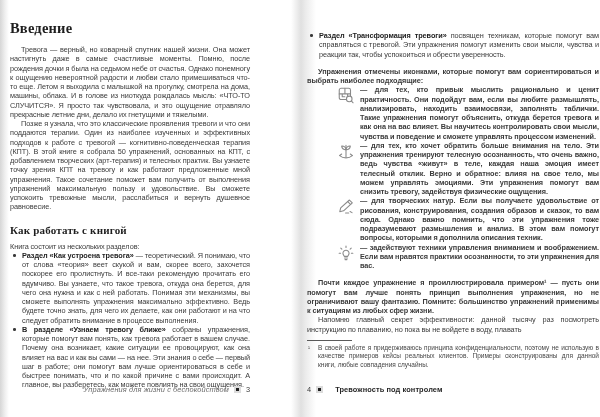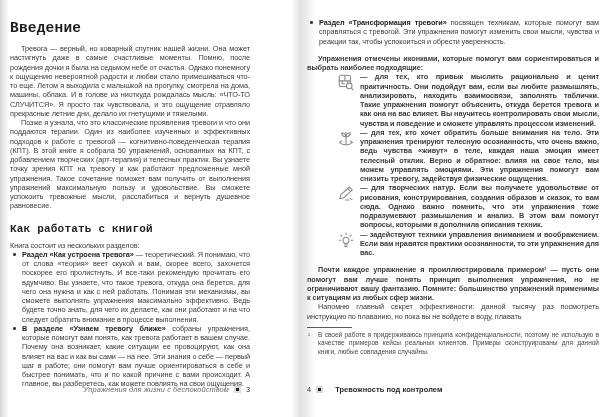--- a/index.html
+++ b/index.html
@@ -11,31 +11,31 @@
   .edge-left {
     position:absolute; left:0; top:0; width:9px; height:100%;
     background:linear-gradient(90deg,#d6d6d6 0%,#efefef 55%,#ffffff 100%);
   }
   .gutter {
     position:absolute; left:291px; top:0; width:25px; height:100%;
     background:linear-gradient(90deg,rgba(255,255,255,0) 0%,#e0e0e0 40%,#ebebeb 58%,rgba(255,255,255,0) 100%);
   }
   .col { position:absolute; }
   .col-left  { left:10px;  top:20px; width:240px; }
-  .col-right { left:307px; top:18px; width:292px; }
+  .col-right { left:307px; top:31px; width:292px; }
 
   .body {
     font-size:7.3px; line-height:9.25px; text-align:justify;
     margin:0; letter-spacing:-0.05px; word-spacing:-0.2px; color:#3b3b3b;
   }
   .indent { text-indent:11px; }
   .mt { margin-top:8px;font-weight:bold; }
 
   h1,h2 {
-    font-family:Liberation Mono, monospace; font-weight:bold; color:#1e1e1e;
+    font-family:Liberation Serif, serif; font-weight:bold; color:#1e1e1e;
     margin:0; letter-spacing:0.2px;
   }
   h1 { font-size:14.5px; margin-bottom:8px; }
   h2 { font-size:11px; margin:12px 0 6px 0; }
 
   .bullet-item { position:relative; padding-left:12px; }
   .bullet-item .dot {
     position:absolute; left:3px; top:3.4px; width:2.6px; height:2.6px;
     border-radius:50%; background:#3a3a3a;
   }

